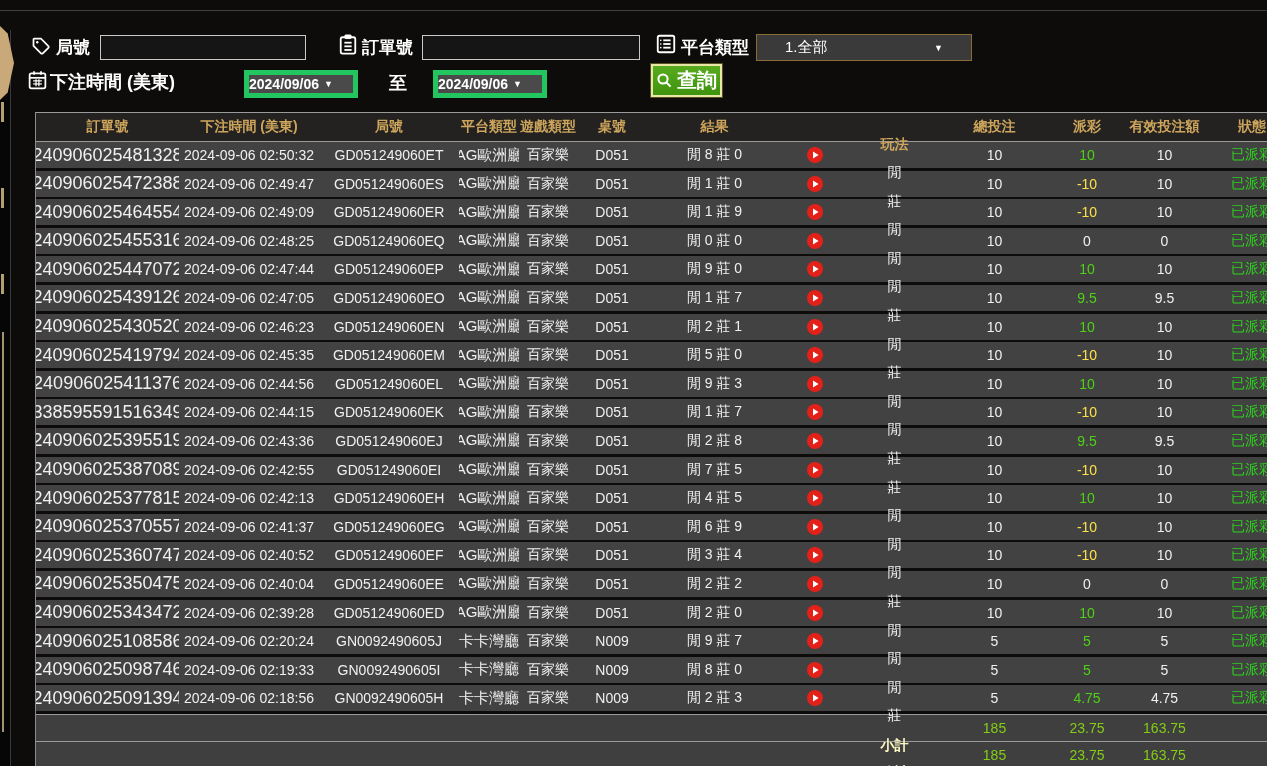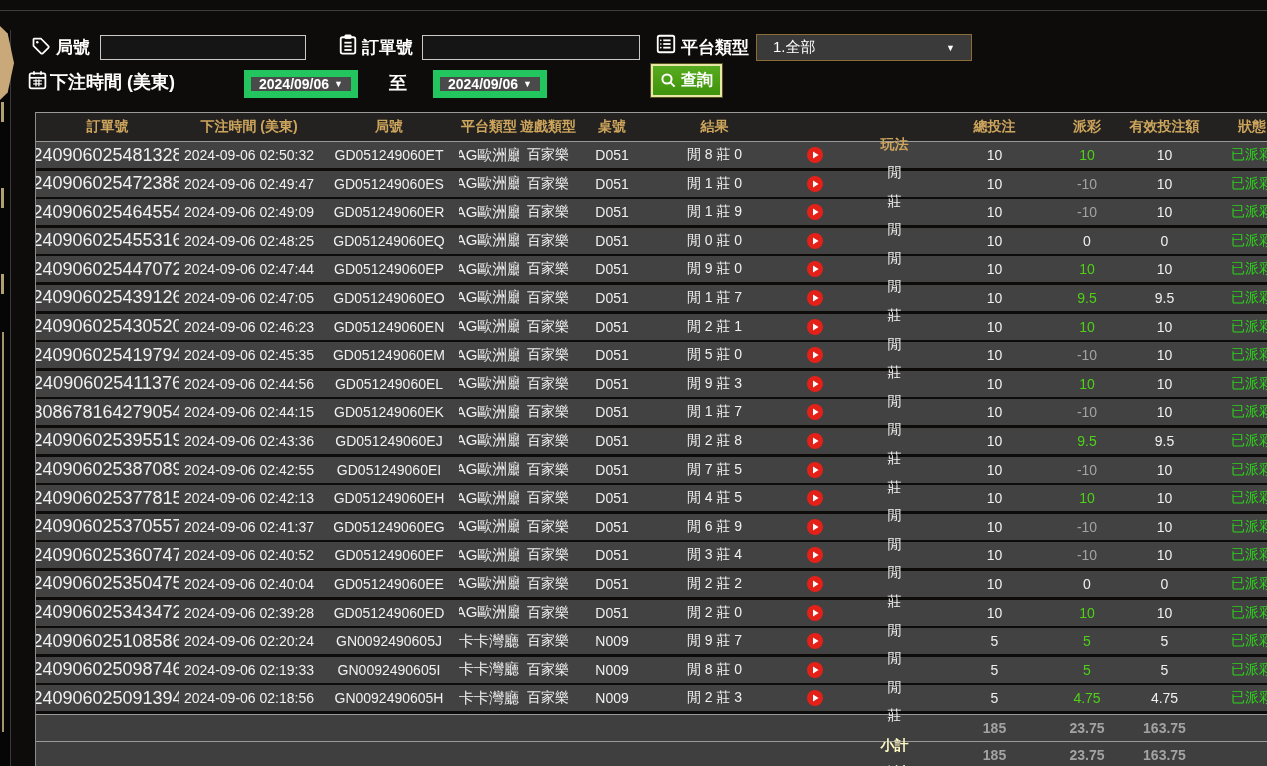--- a/index.html
+++ b/index.html
@@ -17,26 +17,26 @@
   .side-tab{left:0;top:26px;width:14px;height:74px;background:#c9a97a;
     clip-path:polygon(0 0,55% 10%,100% 50%,55% 90%,0 100%);}
   .side-tick{left:1px;width:3px;height:20px;background:#b3a071;}
   .side-line{left:2px;top:332px;width:2px;height:400px;background:#a3946a;}
 
   
   .f-label{color:#ffffff;font-weight:bold;font-size:17px;white-space:nowrap;}
   .f-input{background:#151515;border:1px solid #c9c9c9;height:23px;color:#fff;
     font-size:14px;padding:0 6px;box-sizing:content-box;}
   .sel-box{background:#3a3a3a;border:1px solid #8a6d35;color:#fff;font-size:15px;
-    display:flex;align-items:center;justify-content:space-between;padding:0 16px;box-sizing:border-box;cursor:pointer;text-align:right;}
-  .date-box{background:#4a4a4a;border:7px solid #22c55e;color:#fff;font-size:14px;font-weight:bold;
-    display:flex;align-items:center;justify-content:center;gap:5px;box-sizing:border-box;cursor:pointer;}
+    display:flex;align-items:center;justify-content:space-between;padding:0 28px;box-sizing:border-box;cursor:pointer;text-align:right;}
+  .date-box{background:#4a4a4a;border:5px solid #22c55e;color:#fff;font-size:14px;font-weight:bold;
+    display:flex;align-items:center;gap:5px;box-sizing:border-box;cursor:pointer;}
   .caret{font-size:9px;color:#fff;}
   .search-btn{background:linear-gradient(#58ab1e,#3f930d);border:2px solid #e9e7a6;box-shadow:0 0 0 1px #55511e;
-    color:#fff;font-weight:bold;font-size:16px;display:flex;align-items:center;justify-content:center;gap:4px;
+    color:#fff;font-weight:bold;font-size:20px;display:flex;align-items:center;justify-content:center;gap:4px;
     box-sizing:border-box;cursor:pointer;}
   .icon svg{display:block;}
 
   
   .btable{left:35px;top:112px;width:1266px;border-left:1px solid #8c8c8c;}
   .thead{display:flex;height:28px;align-items:center;background:#242220;
     border-top:1px solid #9a9a9a;border-bottom:1px solid #9a9a9a;}
   .thead .cell{color:#cda55c;font-weight:bold;font-size:14px;}
   .trow{display:flex;height:26px;align-items:center;background:#424242;margin-bottom:2.6px;}
   .srow{display:flex;height:26.4px;align-items:center;background:#3f3f3f;border-top:1px solid #9a9a9a;}
@@ -50,23 +50,23 @@
   .c-table{width:70px;}
   .c-result{width:135px;}
   .c-video{width:65px;}
   .c-play{width:95px;margin-top:36px;}
   .c-bet{width:105px;}
   .c-payout{width:80px;}
   .c-valid{width:75px;}
   .c-status{width:100px;}
   .status{color:#2ed11d;}
   .pos{color:#4ed117;}
-  .neg{color:#a3a3a3;}
+  .neg{color:#fde047;}
   .sum-label{color:#fef9c3;font-weight:bold;}
-  .sum-val{color:#a3a3a3;font-weight:bold;}
+  .sum-val{color:#84cc16;font-weight:normal;}
   .playbtn{display:inline-flex;cursor:pointer;}
 </style>
 </head>
 <body>
 
 <div class="abs top-divider"></div>
 <div class="abs left-strip"></div>
 <div class="abs side-tab"></div>
 <div class="abs side-tick" style="top:102px;"></div>
 <div class="abs side-tick" style="top:188px;"></div>
@@ -355,21 +355,21 @@
         </svg>
       </span>
     </span>
     <span class="cell c-play">閒</span>
     <span class="cell c-bet">10</span>
     <span class="cell c-payout pos">10</span>
     <span class="cell c-valid">10</span>
     <span class="cell c-status status">已派彩</span>
   </div>
       <div class="trow">
-    <span class="cell c-order">308678164279054</span>
+    <span class="cell c-order">338595591516349</span>
     <span class="cell c-time">2024-09-06 02:44:15</span>
     <span class="cell c-game">GD051249060EK</span>
     <span class="cell c-platform">AG歐洲廳</span>
     <span class="cell c-gtype">百家樂</span>
     <span class="cell c-table">D051</span>
     <span class="cell c-result">閒 1 莊 7</span>
     <span class="cell c-video">
       <span class="playbtn">
         <svg width="16" height="16" viewBox="0 0 16 16">
           <circle cx="8" cy="8" r="8" fill="#e32119"></circle>

